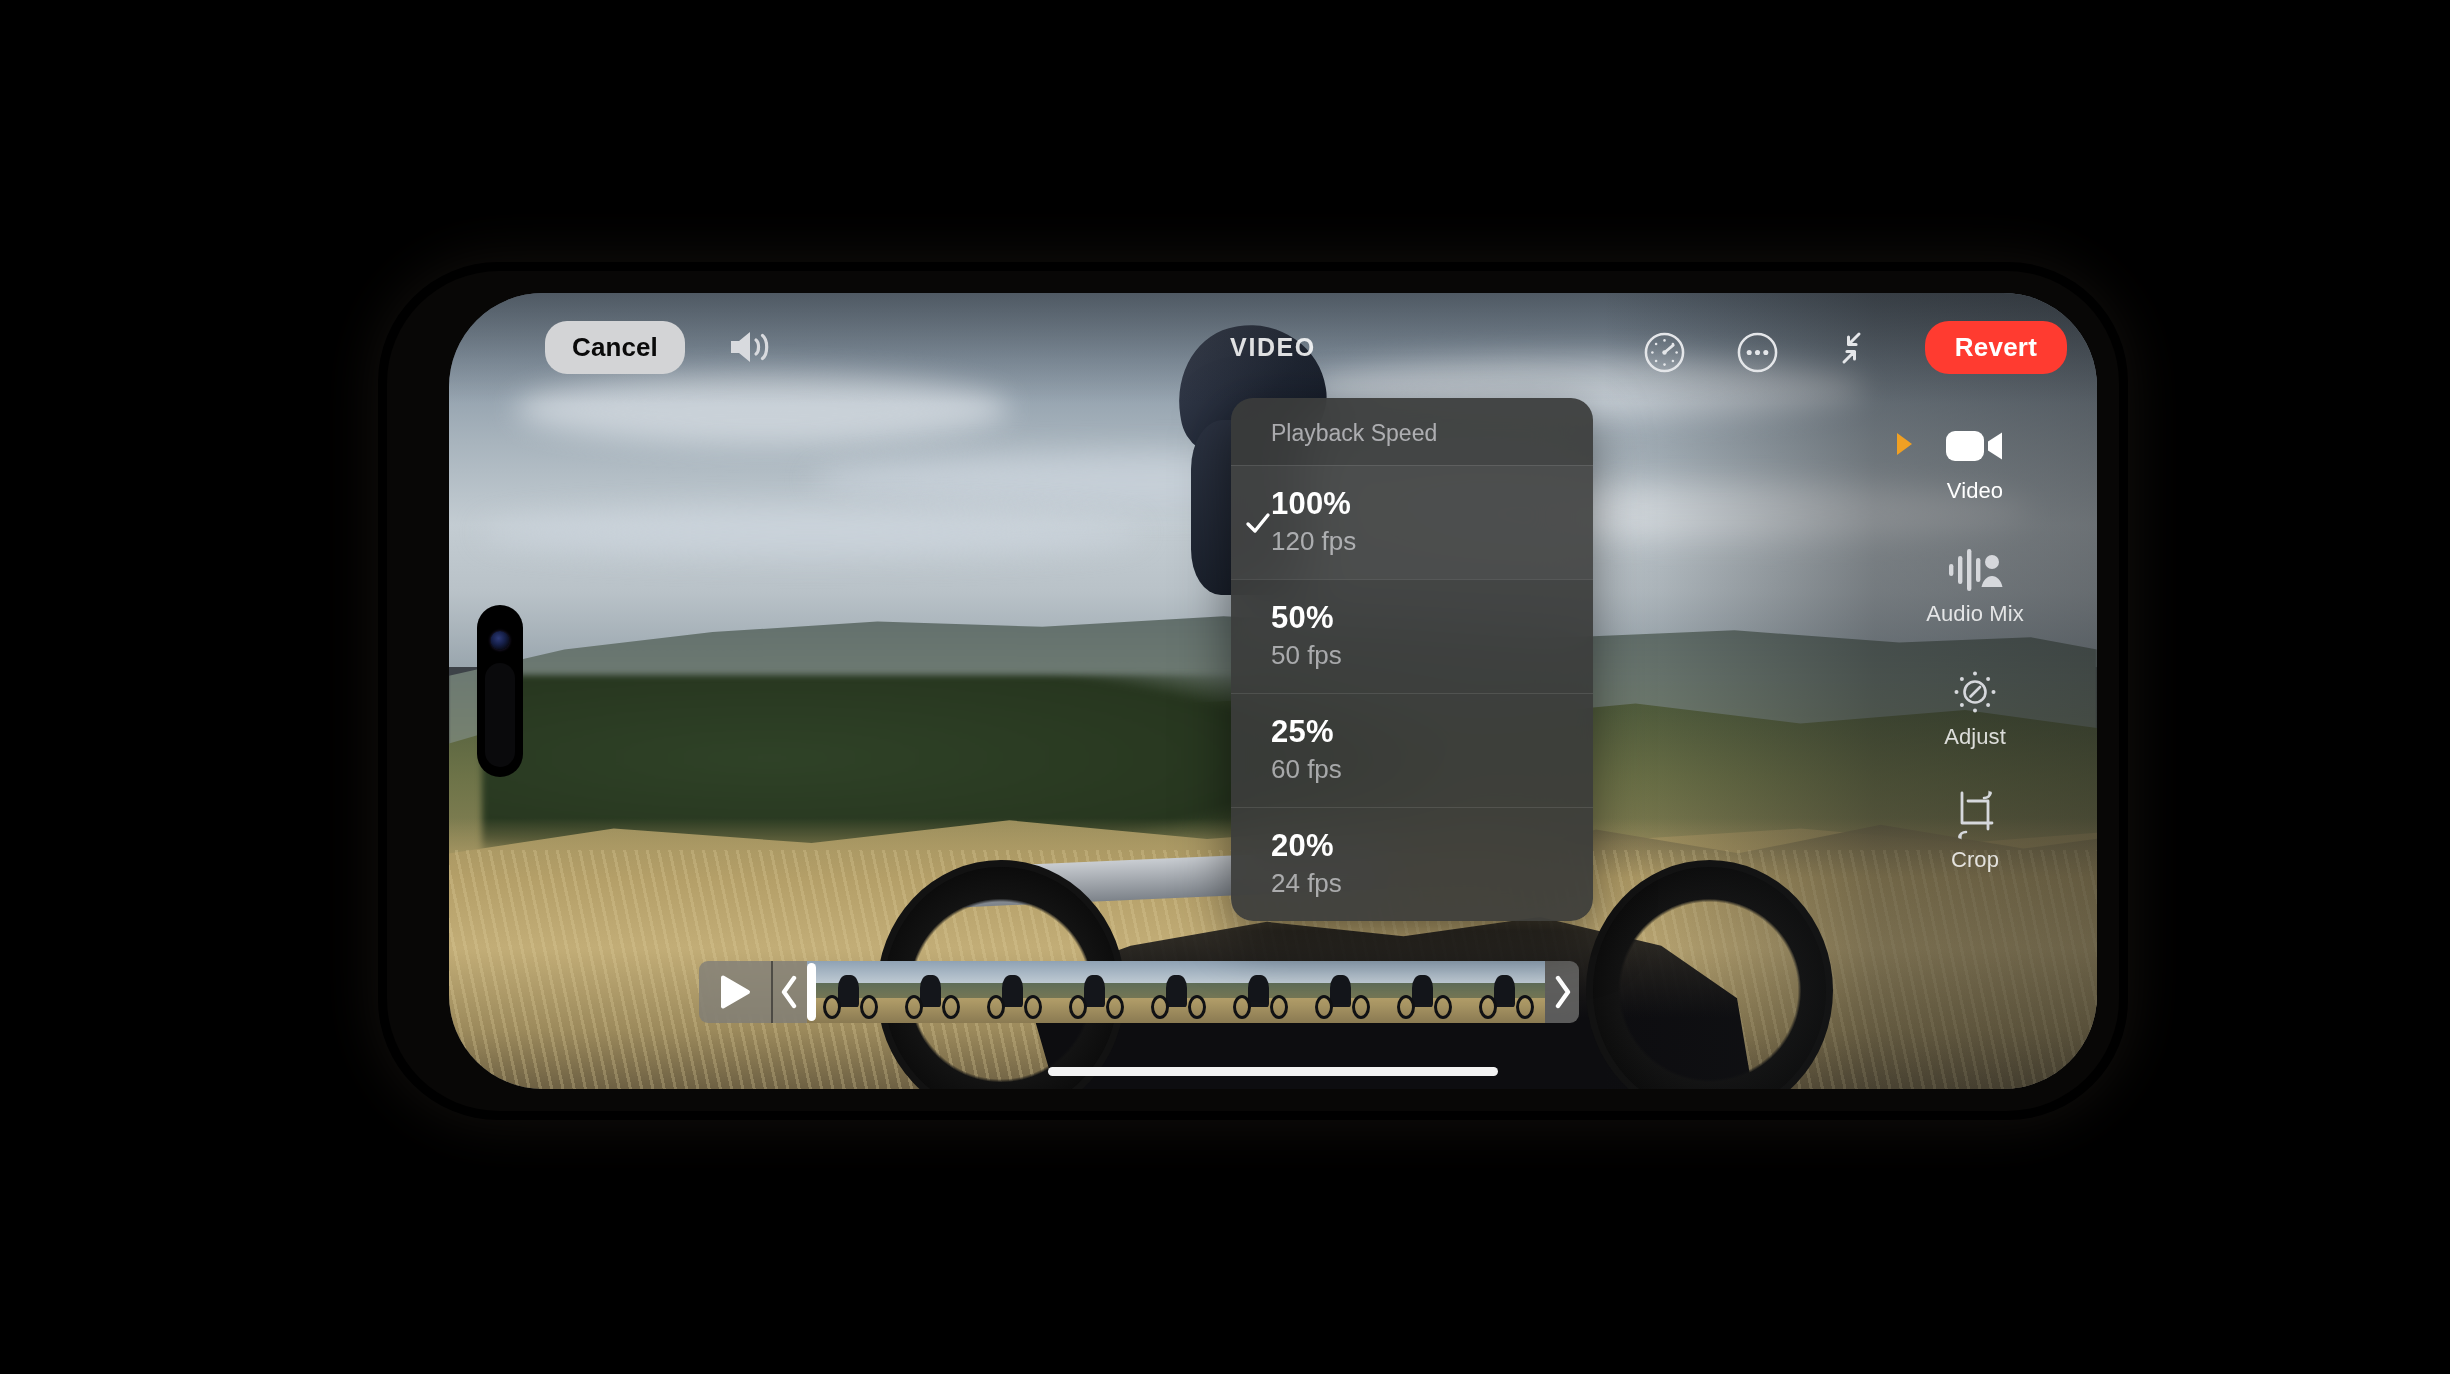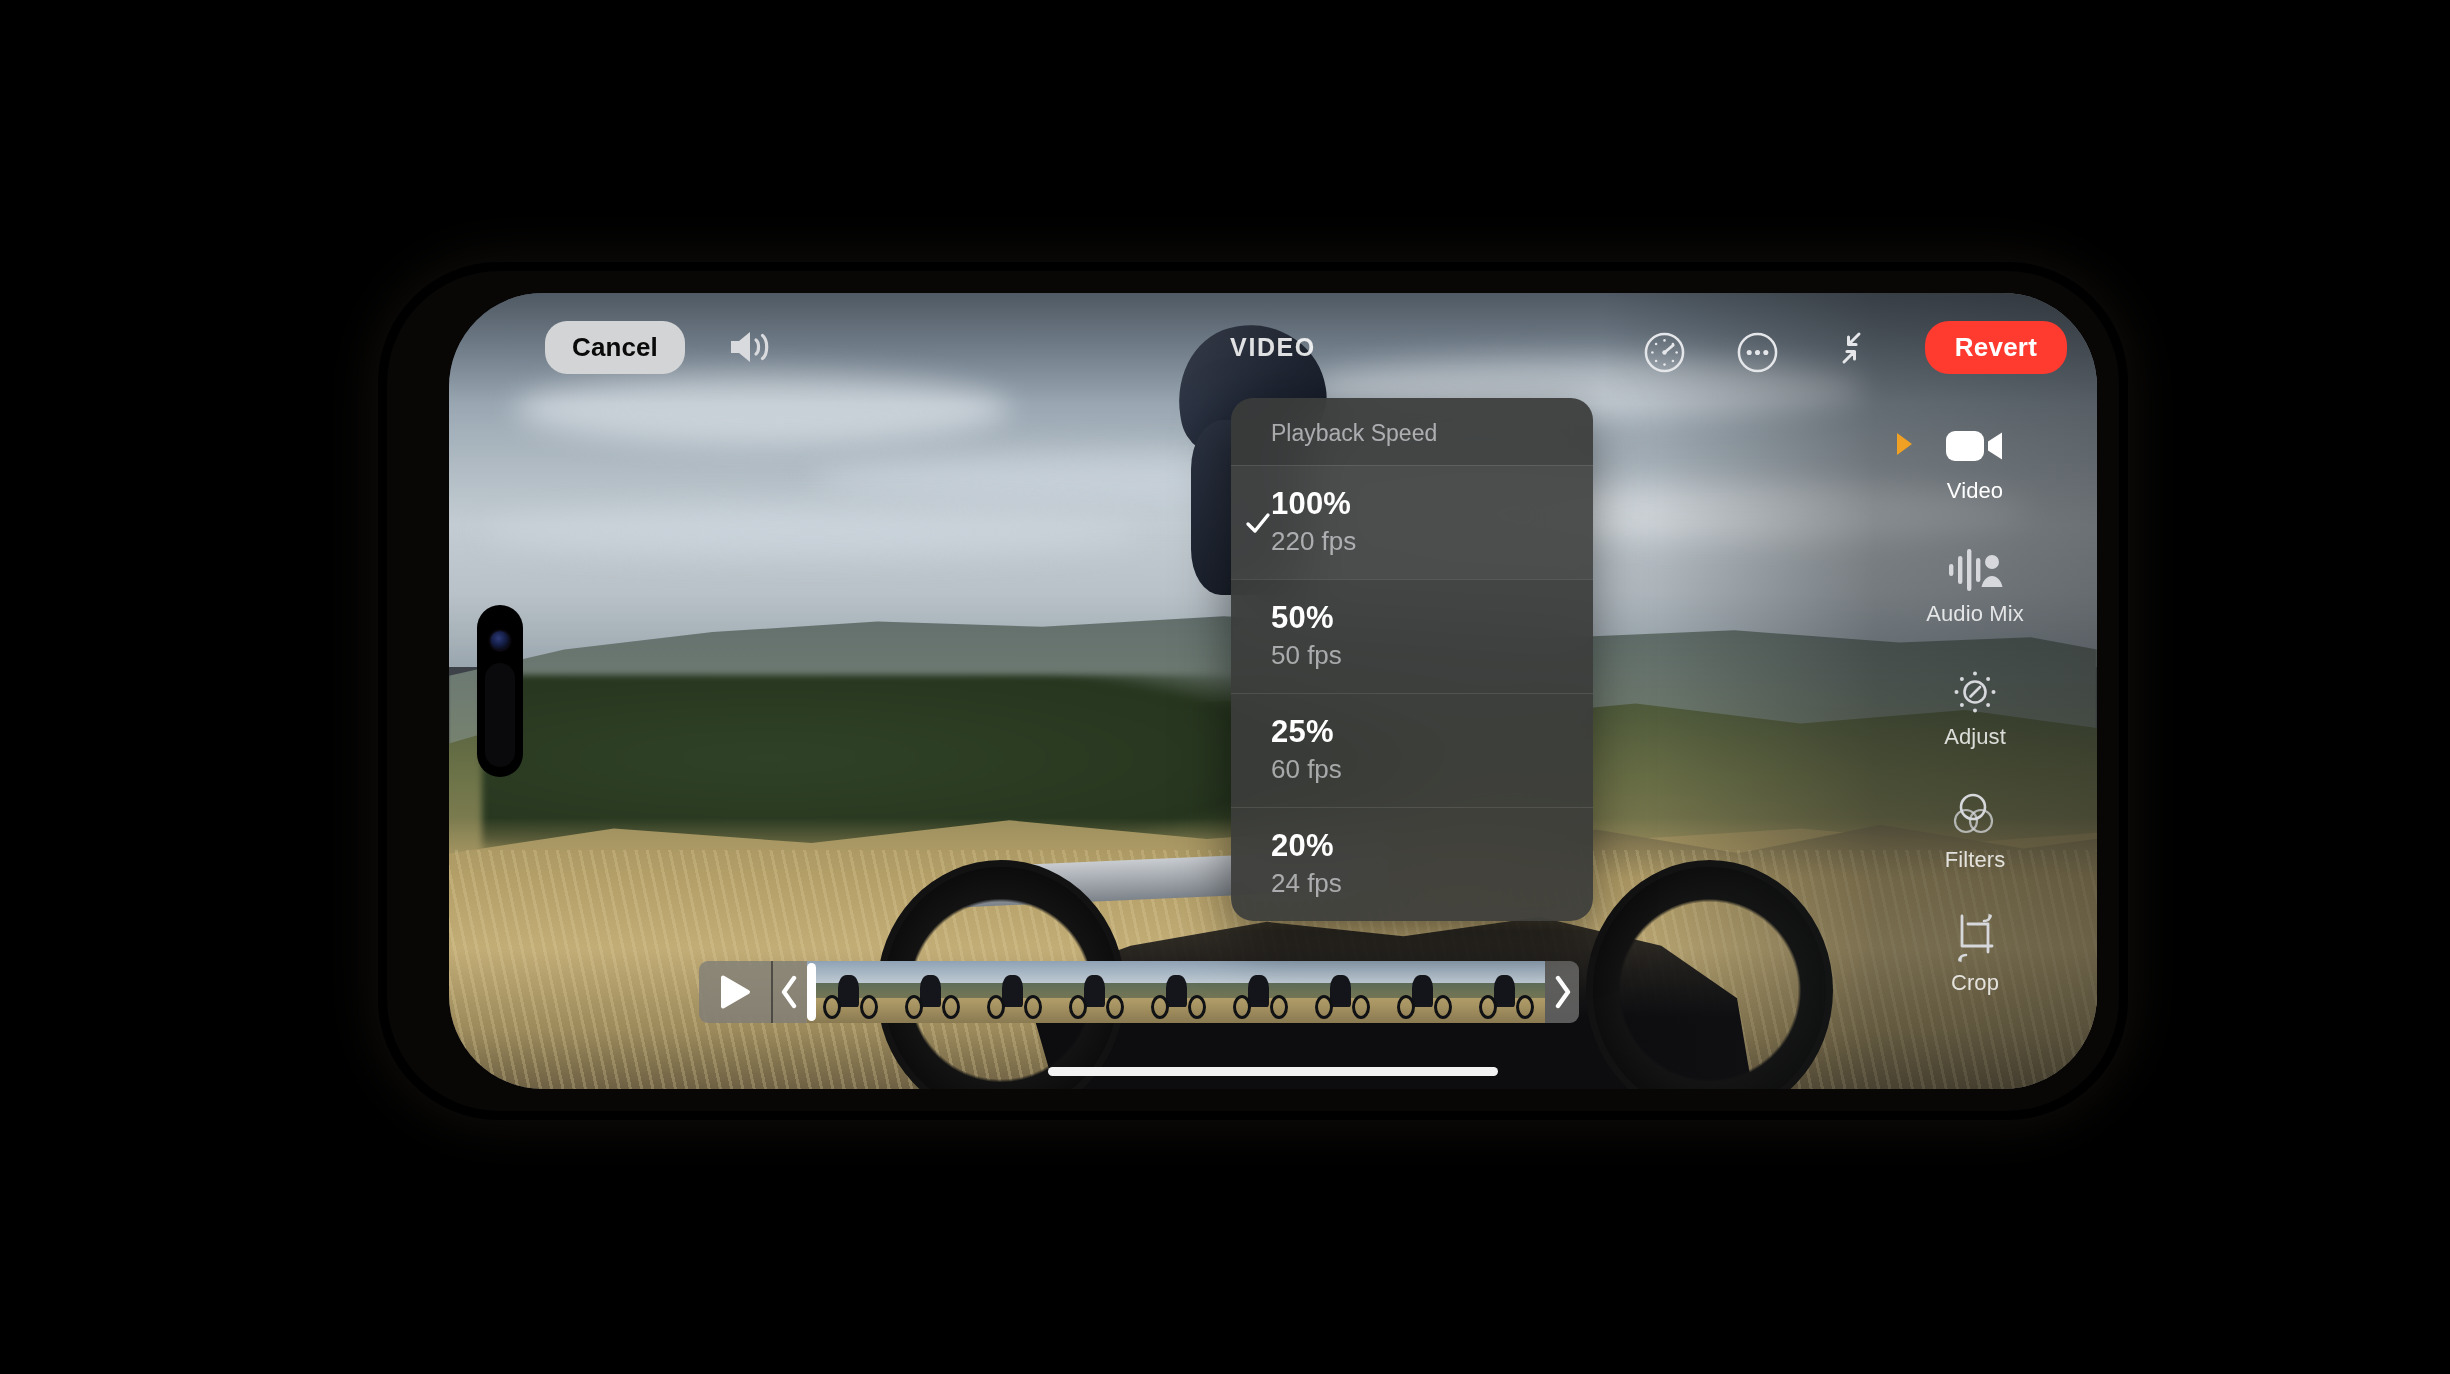--- a/index.html
+++ b/index.html
@@ -388,30 +388,20 @@
                 <circle cx="38.1" cy="38.1" r="2" fill="#d6d8dc"></circle>
                 <circle cx="25" cy="43.5" r="2" fill="#d6d8dc"></circle>
                 <circle cx="11.9" cy="38.1" r="2" fill="#d6d8dc"></circle>
                 <circle cx="6.5" cy="25" r="2" fill="#d6d8dc"></circle>
                 <circle cx="11.9" cy="11.9" r="2" fill="#d6d8dc"></circle>
               </svg>
             </div>
             <div class="tool-label">Adjust</div>
           </div>
 
-          <div class="tool">
-            <div class="tool-icon">
-              <svg width="52" height="50" viewBox="0 0 52 50" fill="none">
-                <circle cx="24" cy="17" r="12" stroke="#d6d8dc" stroke-width="2.6"></circle>
-                <circle cx="17" cy="31" r="11" stroke="#d6d8dc" stroke-width="2.2" opacity=".75"></circle>
-                <circle cx="32" cy="31" r="11" stroke="#d6d8dc" stroke-width="2.2" opacity=".75"></circle>
-              </svg>
-            </div>
-            <div class="tool-label">Filters</div>
-          </div>
 
           <div class="tool">
             <div class="tool-icon">
               <svg width="54" height="52" viewBox="0 0 54 52" fill="none">
                 <path d="M14 4v30h30" stroke="#d6d8dc" stroke-width="2.8" stroke-linecap="round" stroke-linejoin="round"></path>
                 <path d="M20 12h20v28" stroke="#d6d8dc" stroke-width="2.8" stroke-linecap="round" stroke-linejoin="round"></path>
                 <path d="M36 9c3.6 0 6.5-2.3 6.5-5.2" stroke="#d6d8dc" stroke-width="2.6" stroke-linecap="round"></path>
                 <path d="M40.5 1.5L44 4.2l-3.8 2.4" fill="#d6d8dc"></path>
                 <path d="M18 43c-3.6 0-6.5 2.3-6.5 5.2" stroke="#d6d8dc" stroke-width="2.6" stroke-linecap="round"></path>
                 <path d="M13.5 50.5L10 47.8l3.8-2.4" fill="#d6d8dc"></path>
@@ -517,21 +507,21 @@
         <div id="speed-menu">
           <div id="menu-title">Playback Speed</div>
 
           <div class="menu-row selected">
             <div class="row-check">
               <svg width="30" height="30" viewBox="0 0 30 30" fill="none">
                 <path d="M5 16l7 7L25 7" stroke="#ffffff" stroke-width="3.4" stroke-linecap="round" stroke-linejoin="round"></path>
               </svg>
             </div>
             <div class="row-pct">100%</div>
-            <div class="row-fps">220 fps</div>
+            <div class="row-fps">120 fps</div>
           </div>
 
           <div class="menu-row">
             <div class="row-pct">50%</div>
             <div class="row-fps">50 fps</div>
           </div>
 
           <div class="menu-row">
             <div class="row-pct">25%</div>
             <div class="row-fps">60 fps</div>

